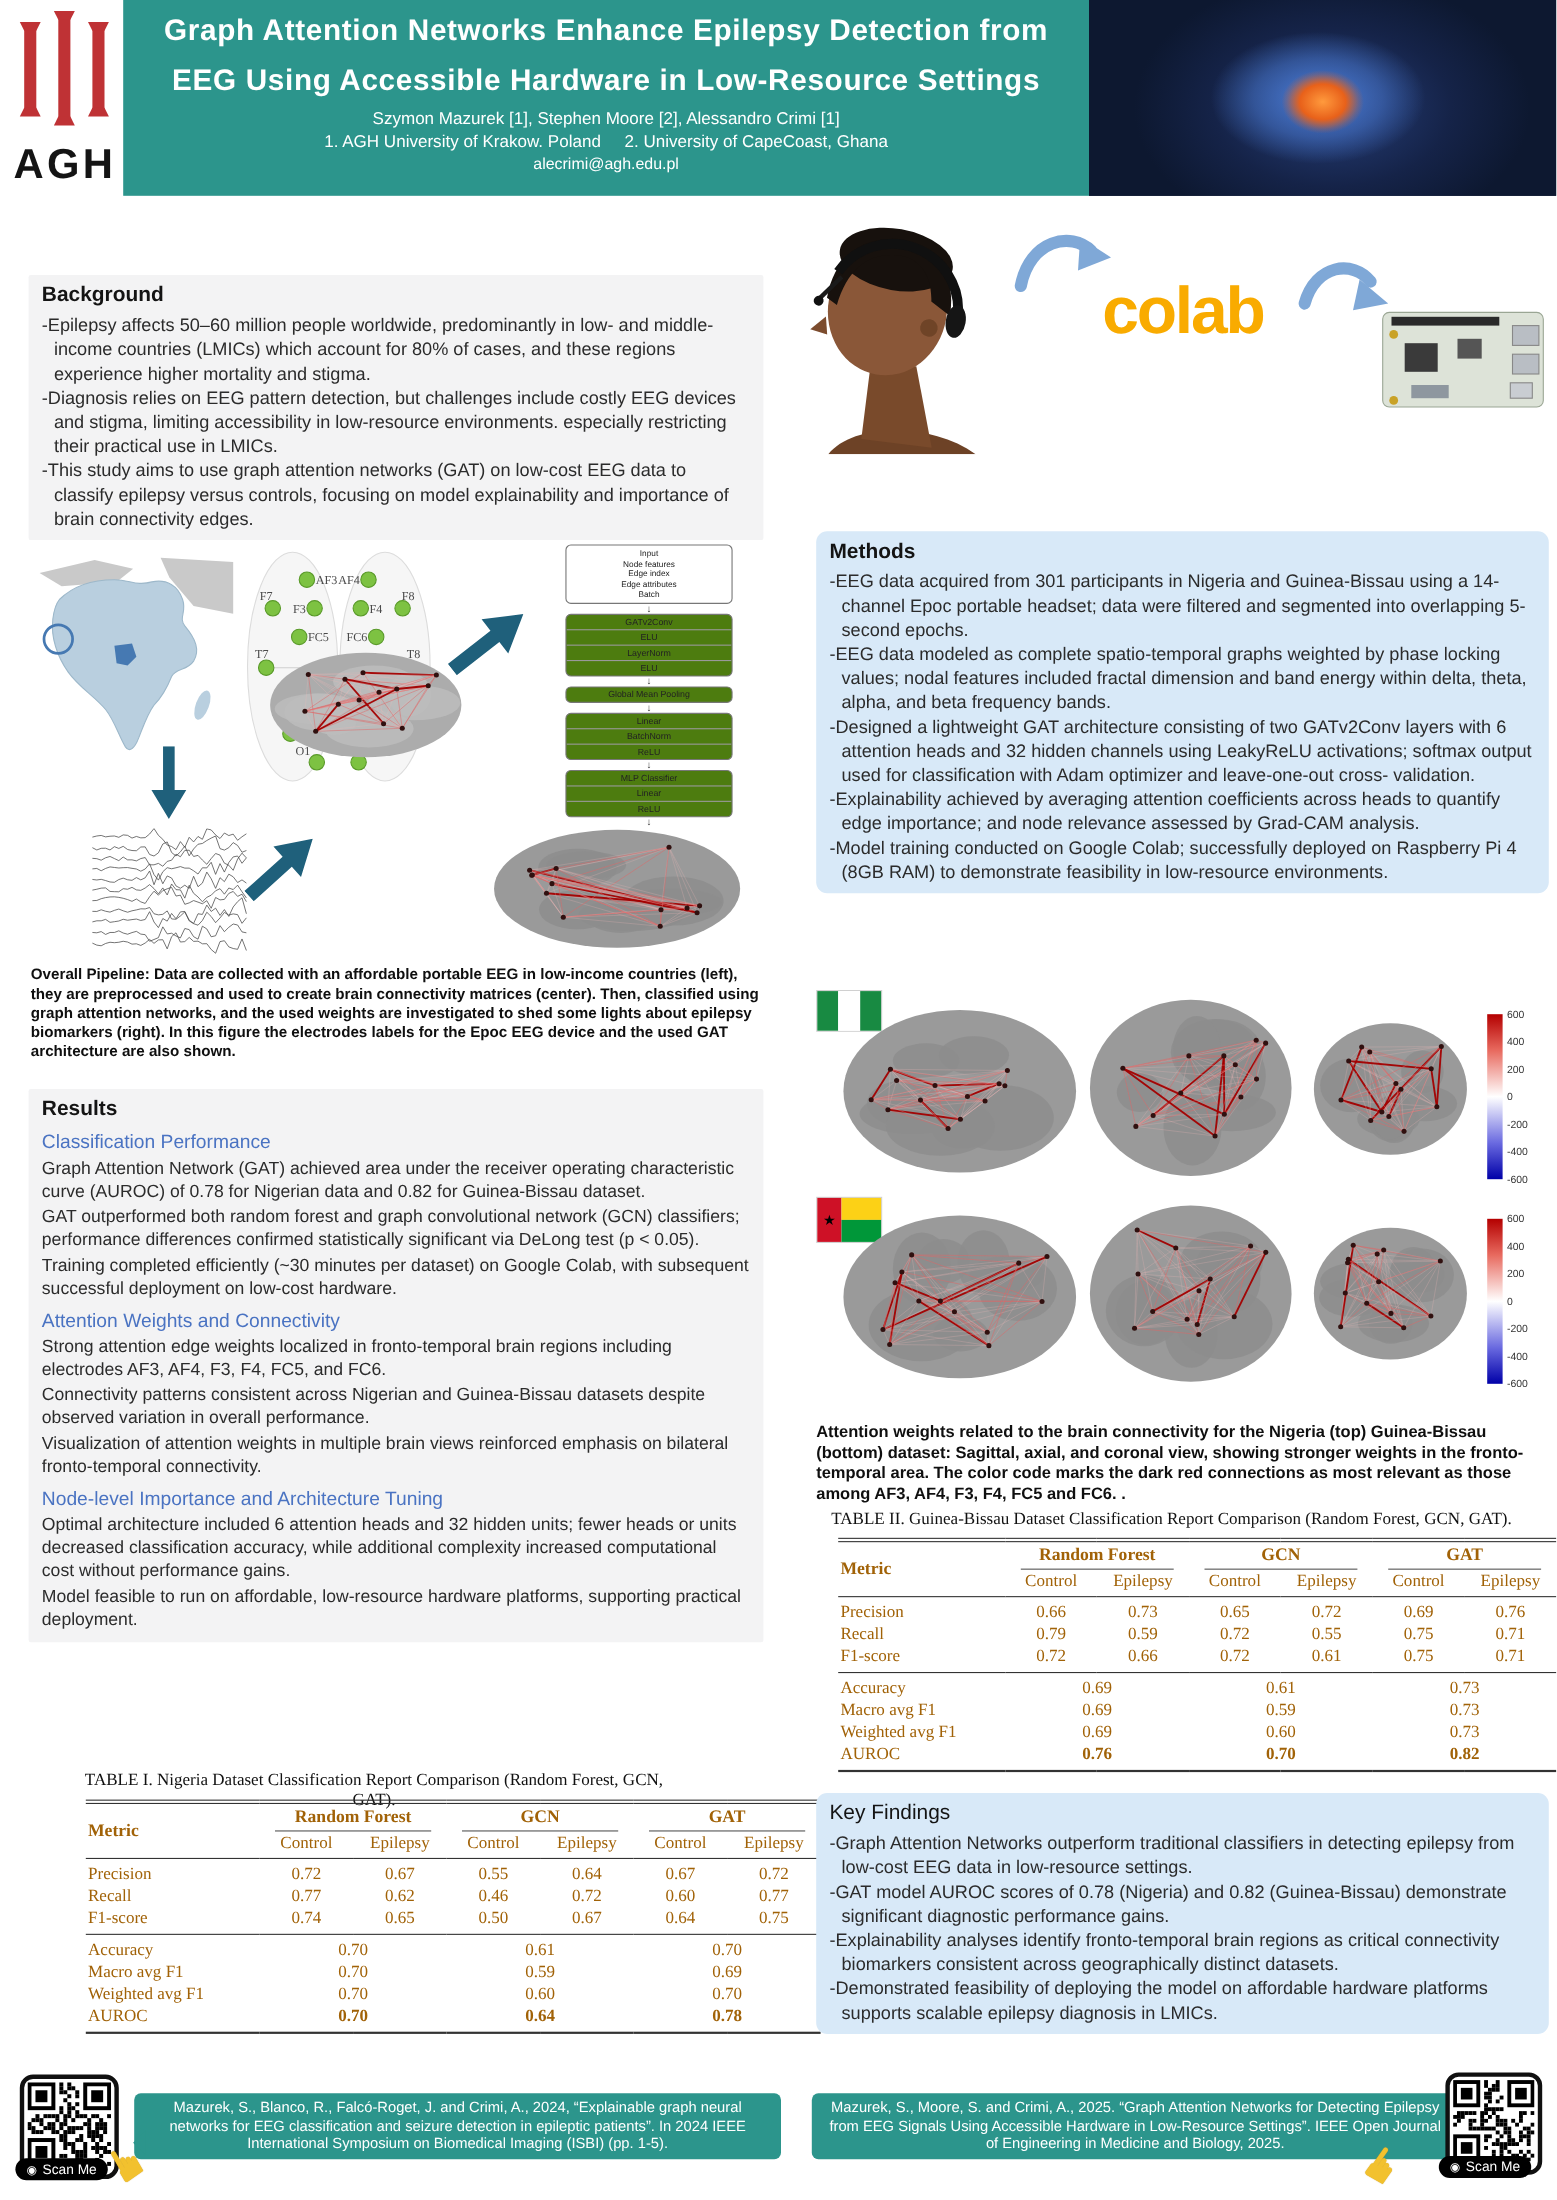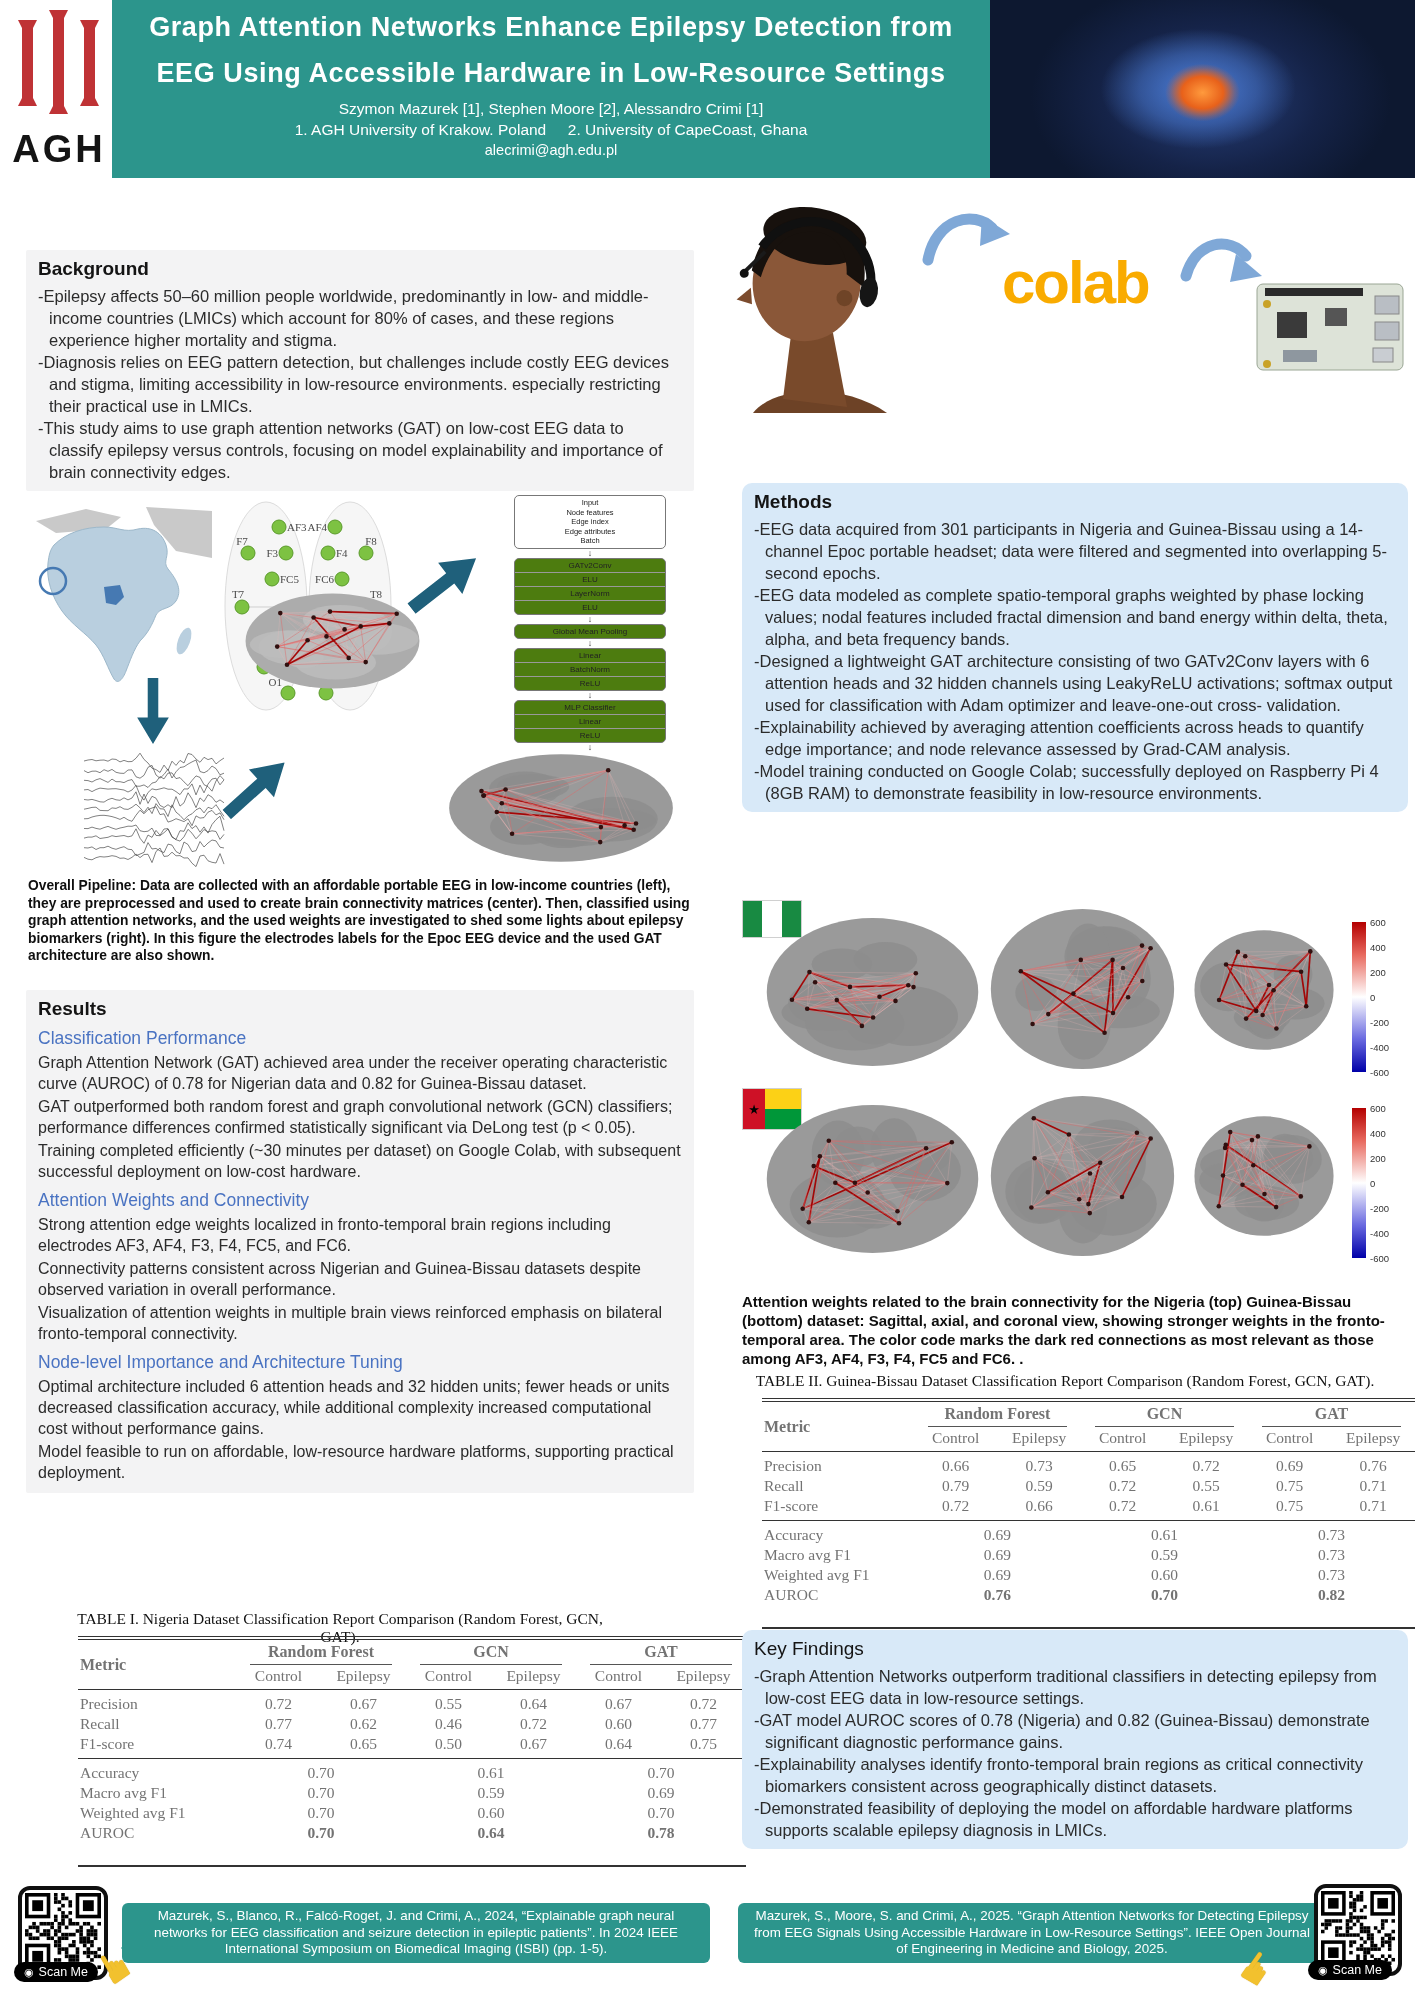--- a/index.html
+++ b/index.html
@@ -27,30 +27,30 @@
   .bullet{font-size:16.5px;line-height:22px;padding-left:11px;text-indent:-11px;color:#2b2b2b;}
   .bullet::before{content:"-";}
   
   .subhead{font-size:17.5px;color:#4a73c2;margin:8px 0 3px 0;}
   .para{font-size:16px;line-height:21px;color:#2b2b2b;margin-bottom:2px;}
   
   .caption{position:absolute;font-size:13.8px;font-weight:bold;line-height:17.5px;color:#0f0f0f;}
   .fig-caption{position:absolute;font-size:15px;font-weight:bold;line-height:19px;color:#0f0f0f;}
   
   .tbl-caption{position:absolute;font-family:"Liberation Serif",serif;font-size:15.5px;color:#111;text-align:center;}
-  .acad{border-collapse:collapse;font-family:"Liberation Serif",serif;color:#737373;border-top:4px double #333;}
+  .acad{border-collapse:collapse;font-family:"Liberation Serif",serif;color:#a16207;border-top:4px double #333;}
   .acad th,.acad td{font-size:15.5px;padding:1px 6px;text-align:center;font-weight:normal;}
   .acad .grp{font-weight:bold;font-size:16px;border-bottom:1px solid #555;margin:0 8px;padding:2px 0 3px 0;}
   .acad .metric-h{text-align:left;font-weight:bold;font-size:16px;border-bottom:1.5px solid #333;padding-left:2px;}
   .acad thead tr.sub th{border-bottom:1.5px solid #333;padding-bottom:4px;}
   .acad tbody.metrics td:first-child,.acad tbody.summary td:first-child{text-align:left;padding-left:2px;}
   .acad tbody.metrics tr:first-child td{padding-top:5px;}
   .acad tbody.metrics tr:last-child td{border-bottom:1.5px solid #333;padding-bottom:5px;}
   .acad tbody.summary tr:first-child td{padding-top:5px;}
-  .acad tbody.summary tr:last-child td{border-bottom:2.5px solid #333;padding-bottom:23px;}
+  .acad tbody.summary tr:last-child td{border-bottom:2.5px solid #333;padding-bottom:5px;}
   .acad .bold-row td.val{font-weight:bold;}
   
   .pipe{position:absolute;left:26px;top:495px;width:668px;height:378px;}
   .pipe .sub{position:absolute;}
   .flow{position:absolute;left:488px;top:0px;width:152px;}
   .flow-box{border:1px solid #777;border-radius:5px;background:#fff;text-align:center;padding:2px 2px;}
   .flow-line{font-size:7.5px;line-height:9.5px;color:#222;}
   .flow-stack{border:1px solid #777;border-radius:5px;background:#4d7c0f;overflow:hidden;}
   .flow-cell{font-size:8px;line-height:13px;text-align:center;color:#222;border-top:1px solid #999;}
   .flow-cell:first-child{border-top:none;}

